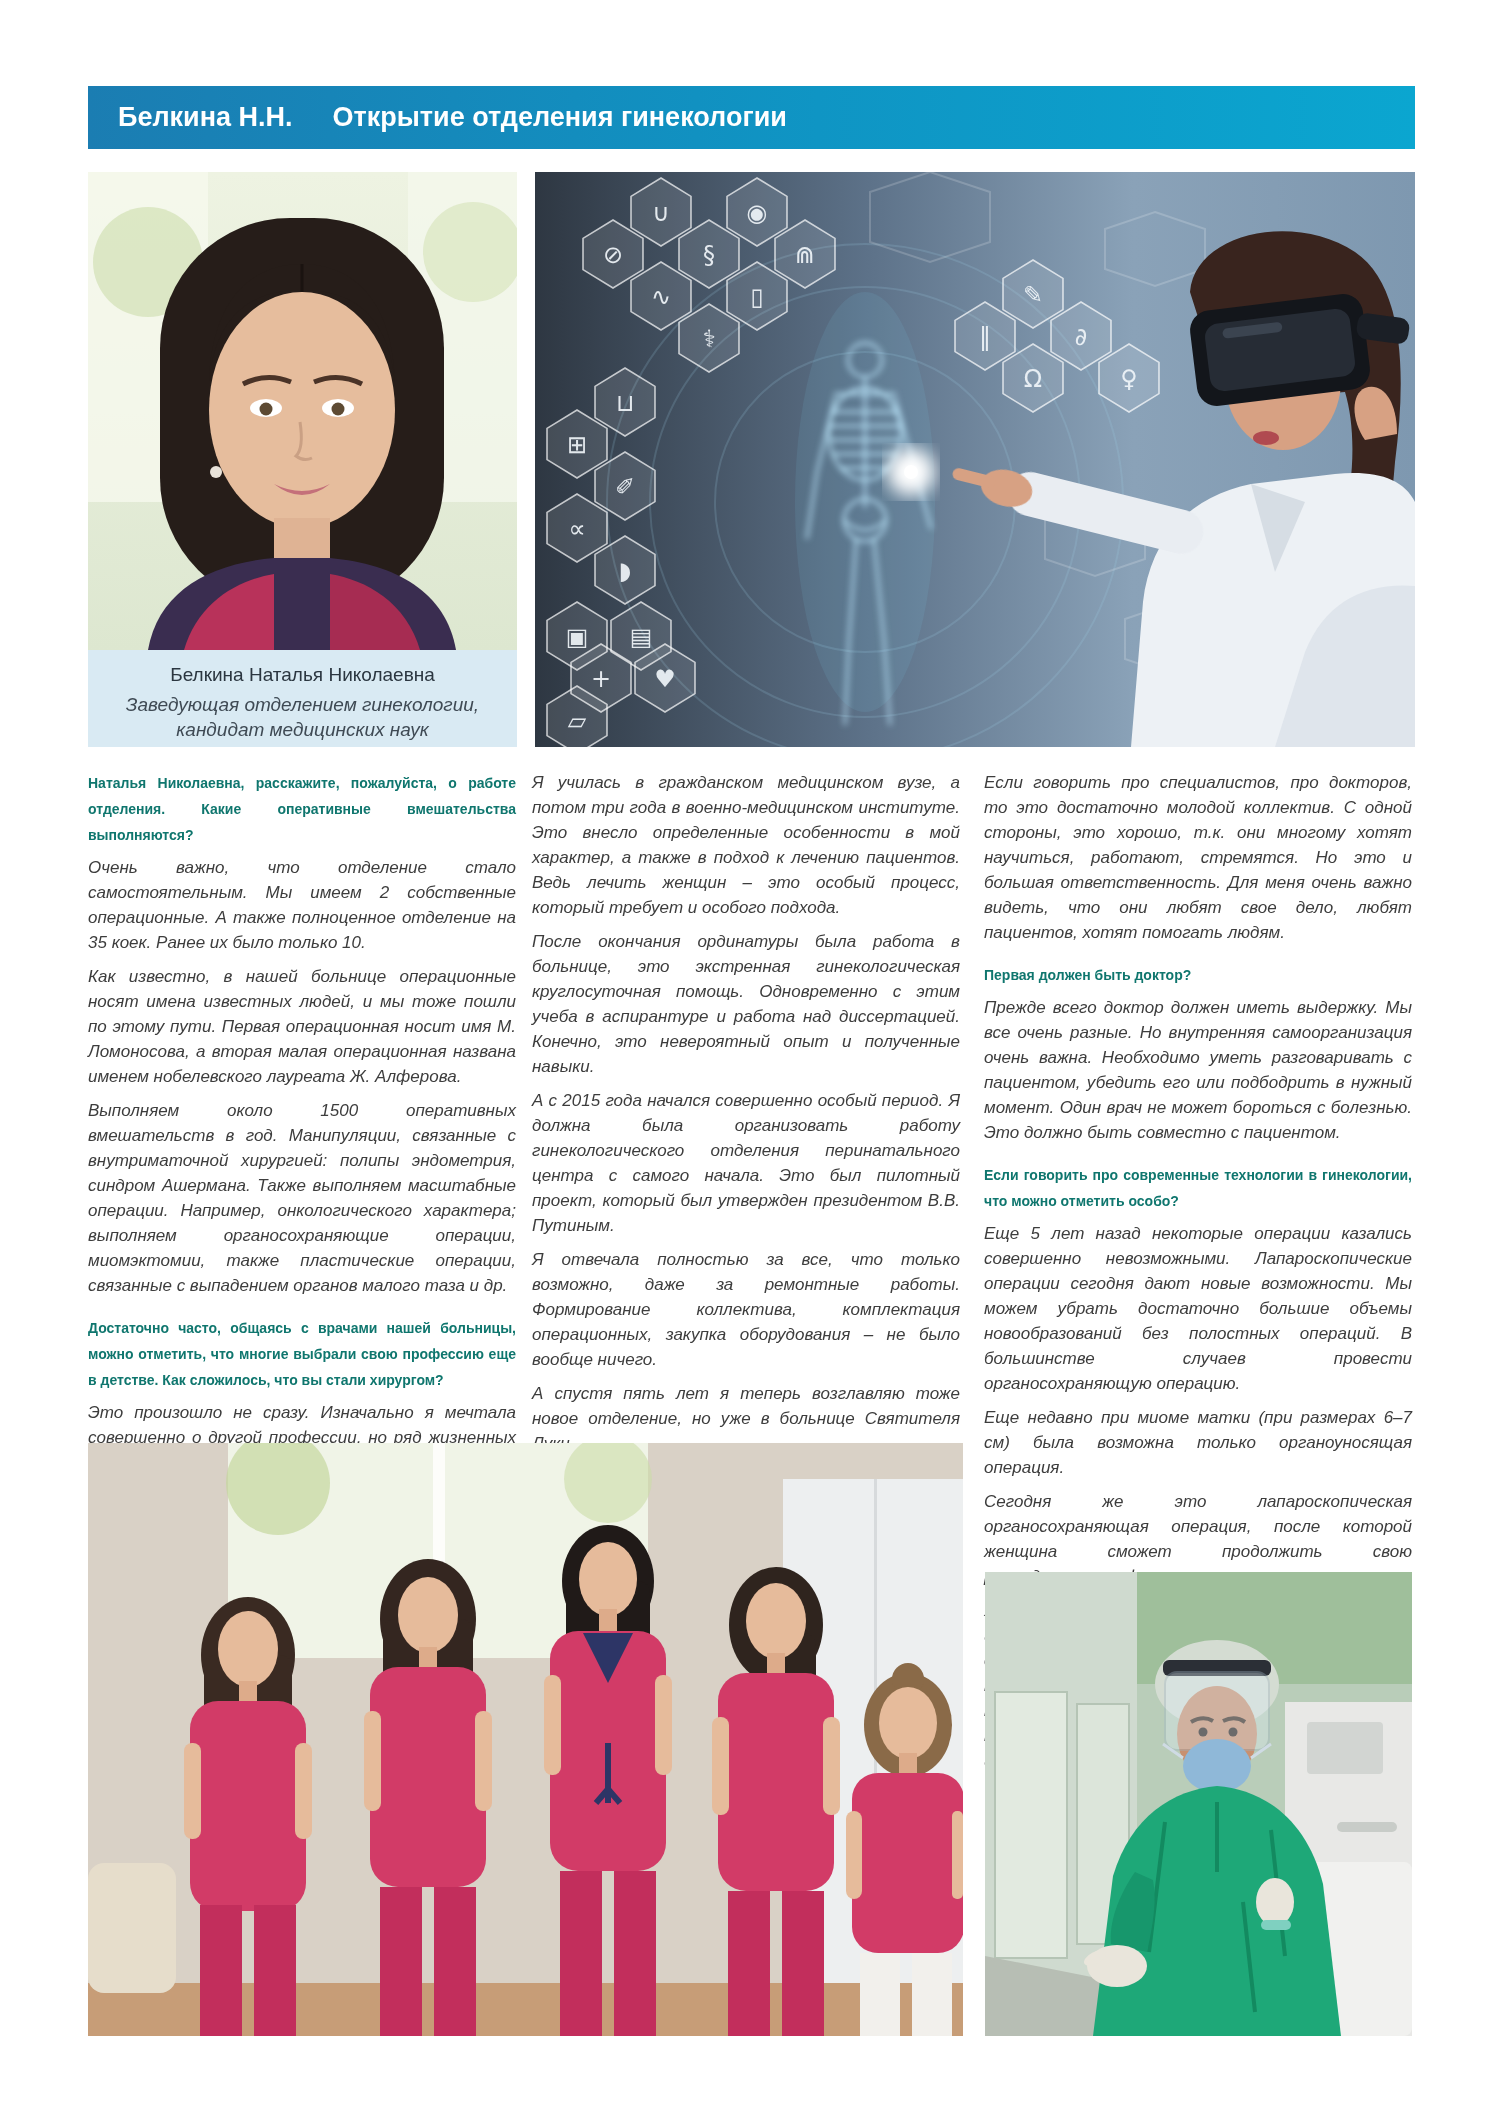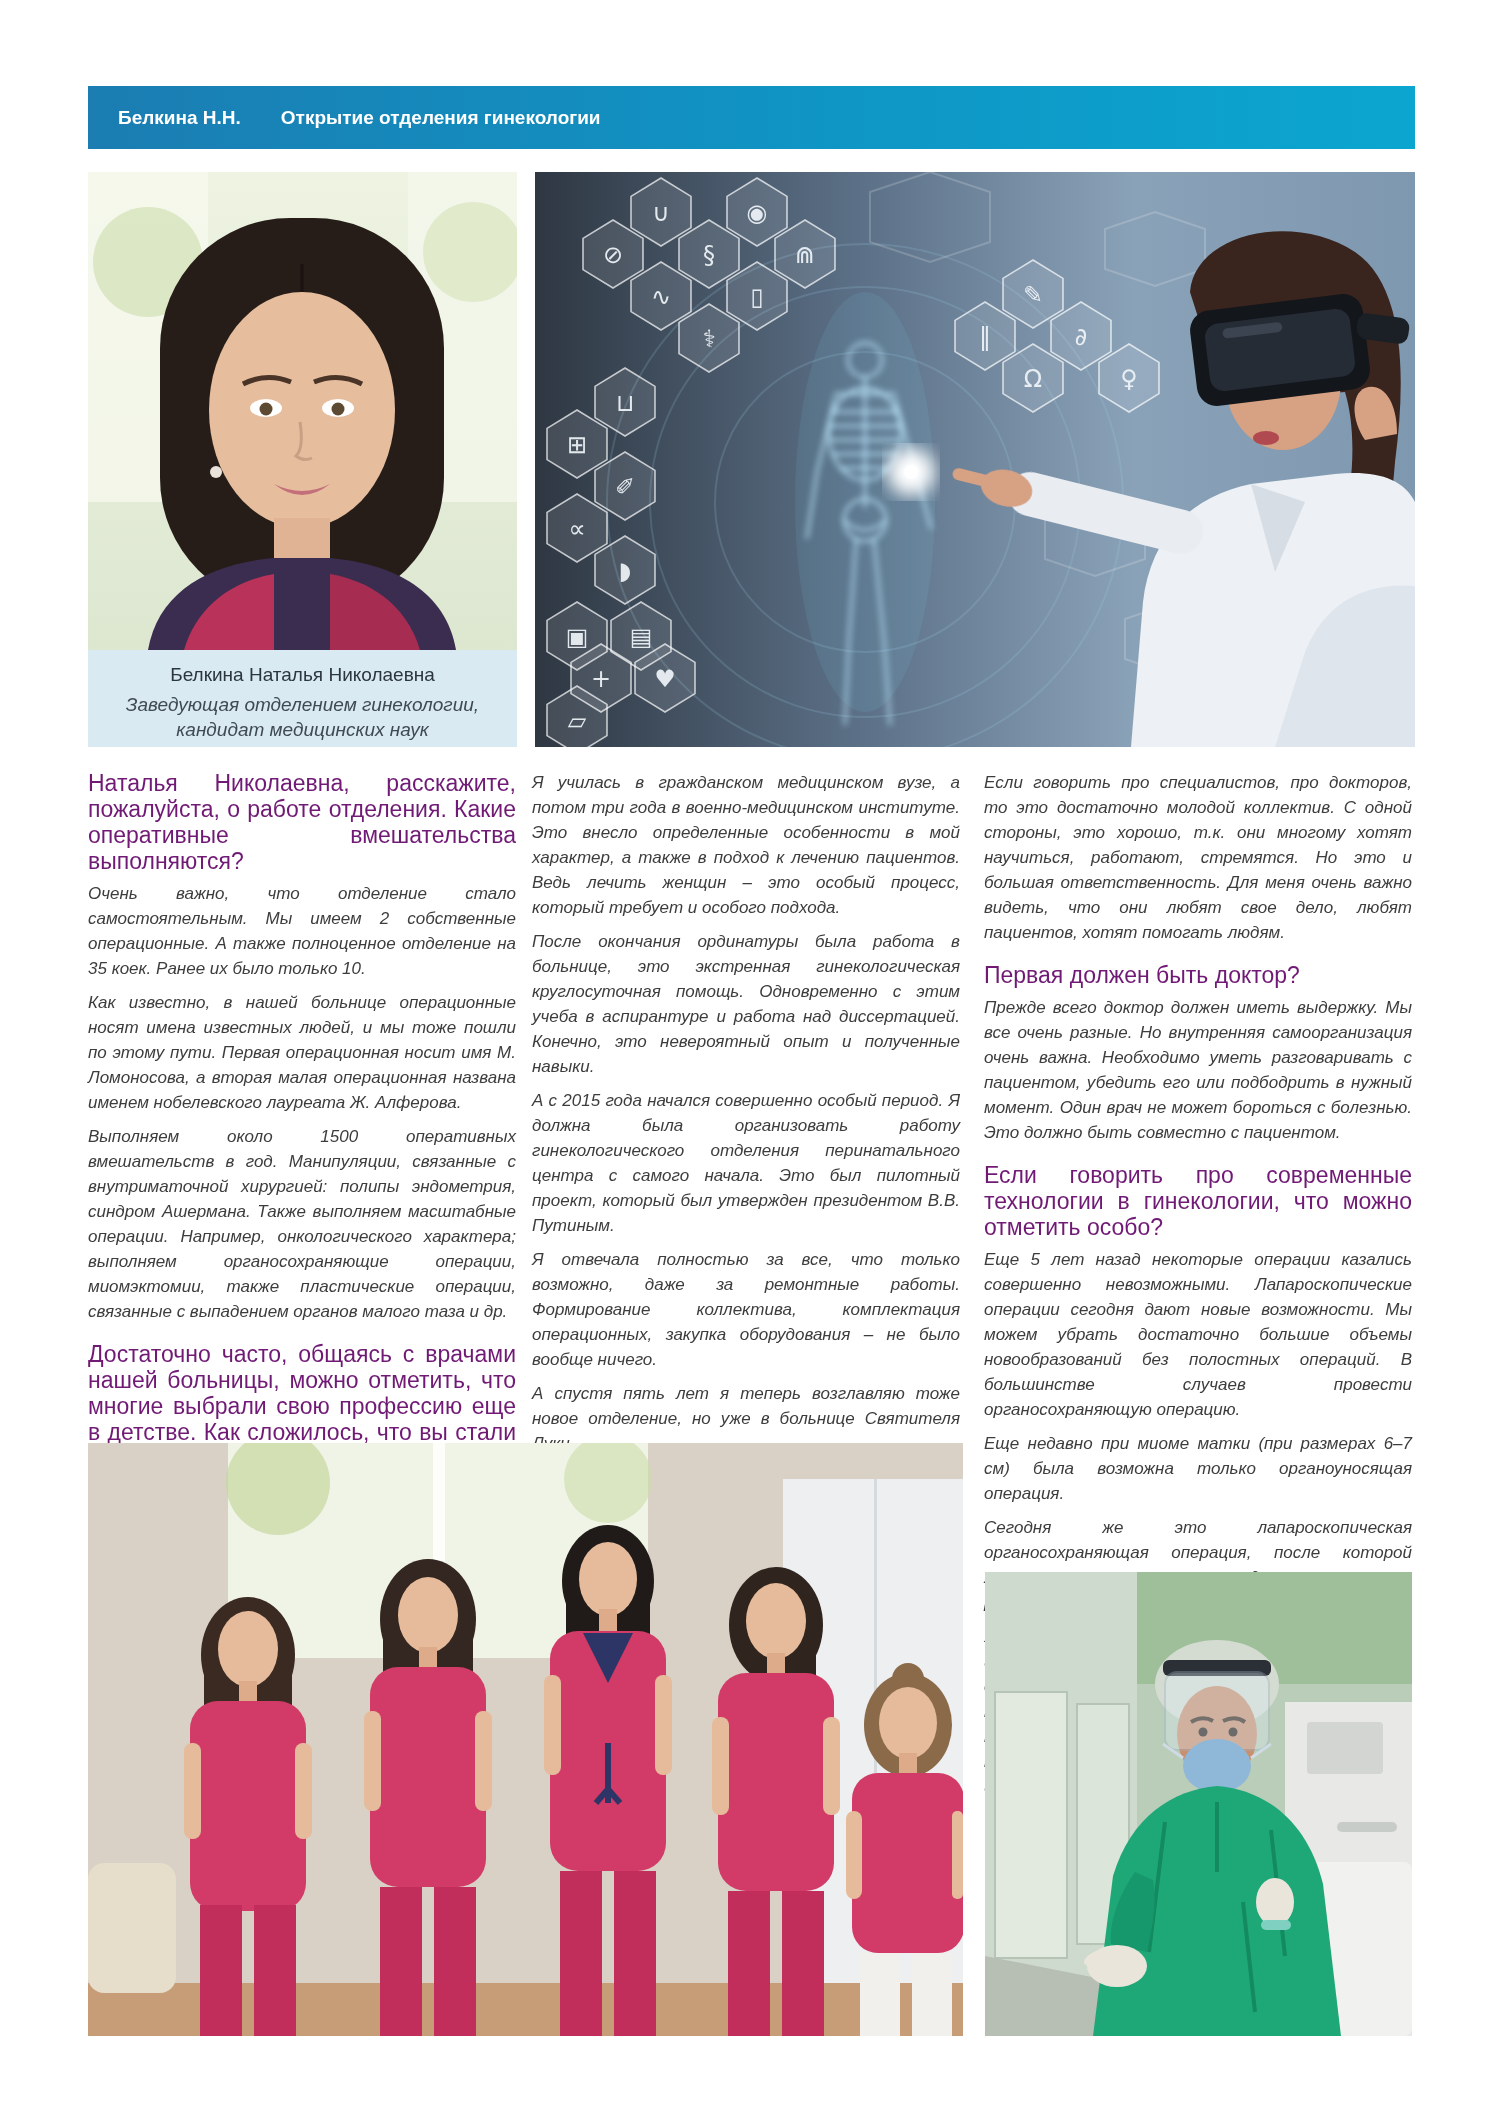--- a/index.html
+++ b/index.html
@@ -1,38 +1,38 @@
 <!DOCTYPE html>
 <html><head>
 <meta charset="utf-8">
 <style>
   html,body{margin:0;padding:0;background:#ffffff;}
   .page{position:relative;width:1500px;height:2121px;background:#ffffff;overflow:hidden;
         font-family:"Liberation Sans",sans-serif;}
   
   .topbar{position:absolute;left:88px;top:86px;width:1327px;height:63px;
           background:linear-gradient(90deg,#1b7db2 0%,#0f95c4 55%,#0ba6d0 100%);
-          display:flex;align-items:center;color:#ffffff;font-weight:bold;font-size:19px;}
+          display:flex;align-items:center;color:#ffffff;font-weight:bold;font-size:27px;}
   .topbar .author{margin-left:30px;}
   .topbar .title{margin-left:40px;}
   
   .photo{position:absolute;overflow:hidden;}
   .photo svg{display:block;}
   .portrait{left:88px;top:172px;width:429px;height:478px;}
   .caption-box{position:absolute;left:88px;top:650px;width:429px;height:97px;
                background:#d9eaf3;box-sizing:border-box;padding:14px 18px 0 18px;text-align:center;}
   .caption-name{font-size:19px;color:#2b3640;margin:0 0 6px 0;}
   .caption-role{font-size:19px;font-style:italic;color:#3f4a54;line-height:25px;margin:0;}
   .vr{left:535px;top:172px;width:880px;height:575px;}
   
   .col{position:absolute;top:770px;width:428px;text-align:justify;
        font-size:17px;line-height:25px;color:#3d3d3d;}
   .col-1{left:88px;} .col-2{left:532px;} .col-3{left:984px;}
   .para{margin:0 0 9px 0;font-style:italic;}
-  .colhead{color:#701a75;font-weight:normal;font-size:23px;line-height:26px;margin:17px 0 7px 0;}
+  .colhead{color:#0f766e;font-weight:bold;font-size:14px;line-height:26px;margin:17px 0 7px 0;}
   .col > :first-child{margin-top:0;}
   
   .team{left:88px;top:1443px;width:875px;height:593px;}
   .surgeon{left:985px;top:1572px;width:427px;height:464px;}
   
   .hex{fill:rgba(255,255,255,0.10);stroke:rgba(255,255,255,0.70);stroke-width:1.6;}
   .hexglyph{fill:#f0f5f9;font-size:24px;text-anchor:middle;font-family:"DejaVu Sans",sans-serif;opacity:.92;}
   .ghost-hex{fill:none;stroke:rgba(255,255,255,0.18);stroke-width:2;}
   .ring{fill:none;stroke:rgba(160,210,235,0.18);stroke-width:2;}
   .bone{stroke:#bfeaff;stroke-width:2.4;fill:none;stroke-linecap:round;opacity:.95;}

